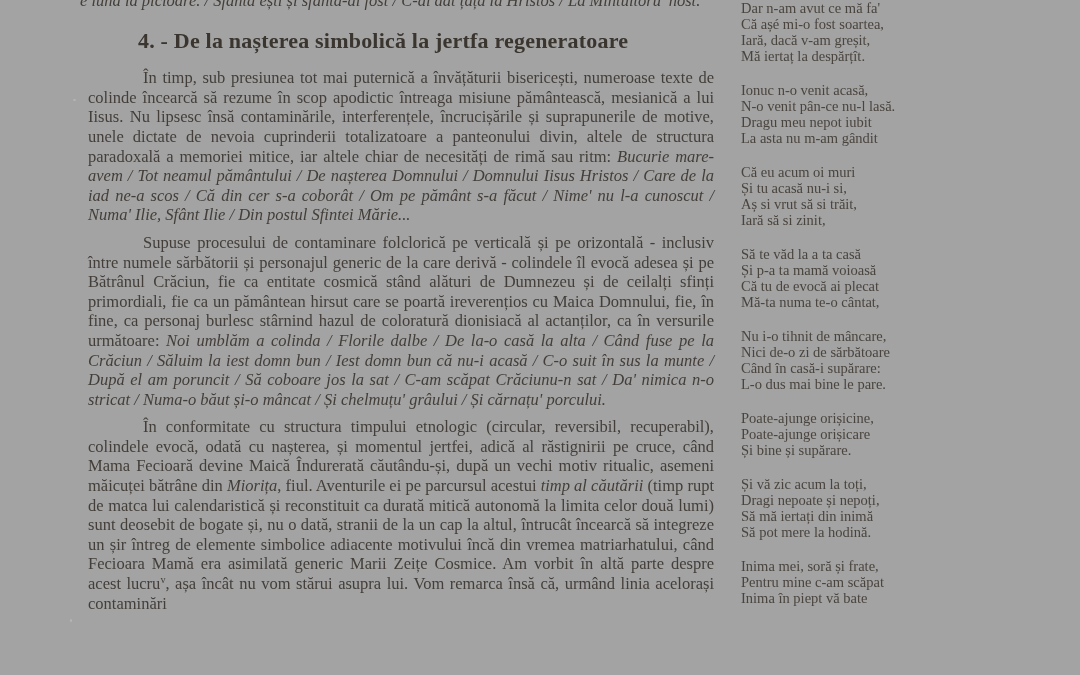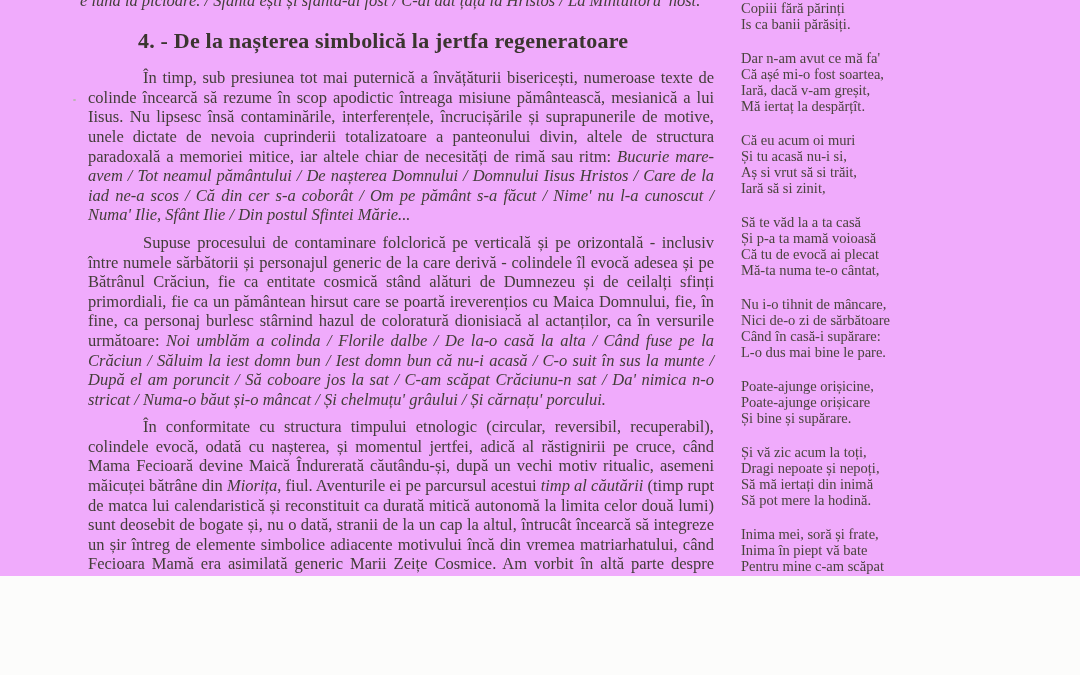--- a/index.html
+++ b/index.html
@@ -3,22 +3,22 @@
 <meta charset="utf-8">
 <style>
   html, body {
     margin: 0;
     padding: 0;
     background: #fcfcfb;
   }
   .page {
     position: relative;
     width: 1080px;
-    height: 576px;
-    background: #f0abfc;
+    height: 675px;
+    background: #a3a3a3;
     overflow: hidden;
     font-family: "Liberation Serif", "DejaVu Serif", serif;
     color: #433e39;
   }
   .col-left {
     position: absolute;
     left: 80px;
     top: 0;
     width: 642px;
     font-size: 16.5px;
@@ -74,28 +74,30 @@
 
     <h2 class="heading">4. - De la nașterea simbolică la jertfa regeneratoare</h2>
 
     <p><span class="seg-n">În timp, sub presiunea tot mai puternică a învățăturii bisericești, numeroase texte de colinde încearcă să rezume în scop apodictic întreaga misiune pământească, mesianică a lui Iisus. Nu lipsesc însă contaminările, interferențele, încrucișările și suprapunerile de motive, unele dictate de nevoia cuprinderii totalizatoare a panteonului divin, altele de structura paradoxală a memoriei mitice, iar altele chiar de necesități de rimă sau ritm: </span><span class="seg-i">Bucurie mare-avem / Tot neamul pământului / De nașterea Domnului / Domnului Iisus Hristos / Care de la iad ne-a scos / Că din cer s-a coborât / Om pe pământ s-a făcut / Nime' nu l-a cunoscut / Numa' Ilie, Sfânt Ilie / Din postul Sfintei Mărie...</span></p>
     <p><span class="seg-n">Supuse procesului de contaminare folclorică pe verticală și pe orizontală - inclusiv între numele sărbătorii și personajul generic de la care derivă - colindele îl evocă adesea și pe Bătrânul Crăciun, fie ca entitate cosmică stând alături de Dumnezeu și de ceilalți sfinți primordiali, fie ca un pământean hirsut care se poartă ireverențios cu Maica Domnului, fie, în fine, ca personaj burlesc stârnind hazul de coloratură dionisiacă al actanților, ca în versurile următoare: </span><span class="seg-i">Noi umblăm a colinda / </span><span class="seg-bi">Florile dalbe</span><span class="seg-i"> / De la-o casă la alta / Când fuse pe la Crăciun / Săluim la iest domn bun / Iest domn bun că nu-i acasă / C-o suit în sus la munte / După el am poruncit / Să coboare jos la sat / C-am scăpat Crăciunu-n sat / Da' nimica n-o stricat / Numa-o băut și-o mâncat / Și chelmuțu' grâului / Și cărnațu' porcului.</span></p>
     <p><span class="seg-n">În conformitate cu structura timpului etnologic (circular, reversibil, recuperabil), colindele evocă, odată cu nașterea, și momentul jertfei, adică al răstignirii pe cruce, când Mama Fecioară devine Maică Îndurerată căutându-și, după un vechi motiv ritualic, asemeni măicuței bătrâne din </span><span class="seg-i">Miorița</span><span class="seg-n">, fiul. Aventurile ei pe parcursul acestui </span><span class="seg-i">timp al căutării</span><span class="seg-n"> (timp rupt de matca lui calendaristică și reconstituit ca durată mitică autonomă la limita celor două lumi) sunt deosebit de bogate și, nu o dată, stranii de la un cap la altul, întrucât încearcă să integreze un șir întreg de elemente simbolice adiacente motivului încă din vremea matriarhatului, când Fecioara Mamă era asimilată generic Marii Zeițe Cosmice. Am vorbit în altă parte despre acest lucru</span><span class="seg-sup">v</span><span class="seg-n">, așa încât nu vom stărui asupra lui. Vom remarca însă că, urmând linia acelorași contaminări</span></p>
   </div>
 
   <div class="col-right">
       <div class="stanza">
-        <div class="verse-line">Copiii fără părinți</div>
-        <div class="verse-line">Is ca banii părăsiți.</div>
-      </div>
-      <div class="stanza">
         <div class="verse-line">Dar n-am avut ce mă fa'</div>
         <div class="verse-line">Că așé mi-o fost soartea,</div>
         <div class="verse-line">Iară, dacă v-am greșit,</div>
         <div class="verse-line">Mă iertaț la despărțît.</div>
+      </div>
+      <div class="stanza">
+        <div class="verse-line">Ionuc n-o venit acasă,</div>
+        <div class="verse-line">N-o venit pân-ce nu-l lasă.</div>
+        <div class="verse-line">Dragu meu nepot iubit</div>
+        <div class="verse-line">La asta nu m-am gândit</div>
       </div>
       <div class="stanza">
         <div class="verse-line">Că eu acum oi muri</div>
         <div class="verse-line">Și tu acasă nu-i si,</div>
         <div class="verse-line">Aș si vrut să si trăit,</div>
         <div class="verse-line">Iară să si zinit,</div>
       </div>
       <div class="stanza">
         <div class="verse-line">Să te văd la a ta casă</div>
         <div class="verse-line">Și p-a ta mamă voioasă</div>
@@ -114,20 +116,20 @@
         <div class="verse-line">Și bine și supărare.</div>
       </div>
       <div class="stanza">
         <div class="verse-line">Și vă zic acum la toți,</div>
         <div class="verse-line">Dragi nepoate și nepoți,</div>
         <div class="verse-line">Să mă iertați din inimă</div>
         <div class="verse-line">Să pot mere la hodină.</div>
       </div>
       <div class="stanza">
         <div class="verse-line">Inima mei, soră și frate,</div>
+        <div class="verse-line">Pentru mine c-am scăpat</div>
         <div class="verse-line">Inima în piept vă bate</div>
-        <div class="verse-line">Pentru mine c-am scăpat</div>
       </div>
     </div>
 
   <div class="speck speck-1"></div>
   <div class="speck speck-2"></div>
 </div>
 
 </body></html>

